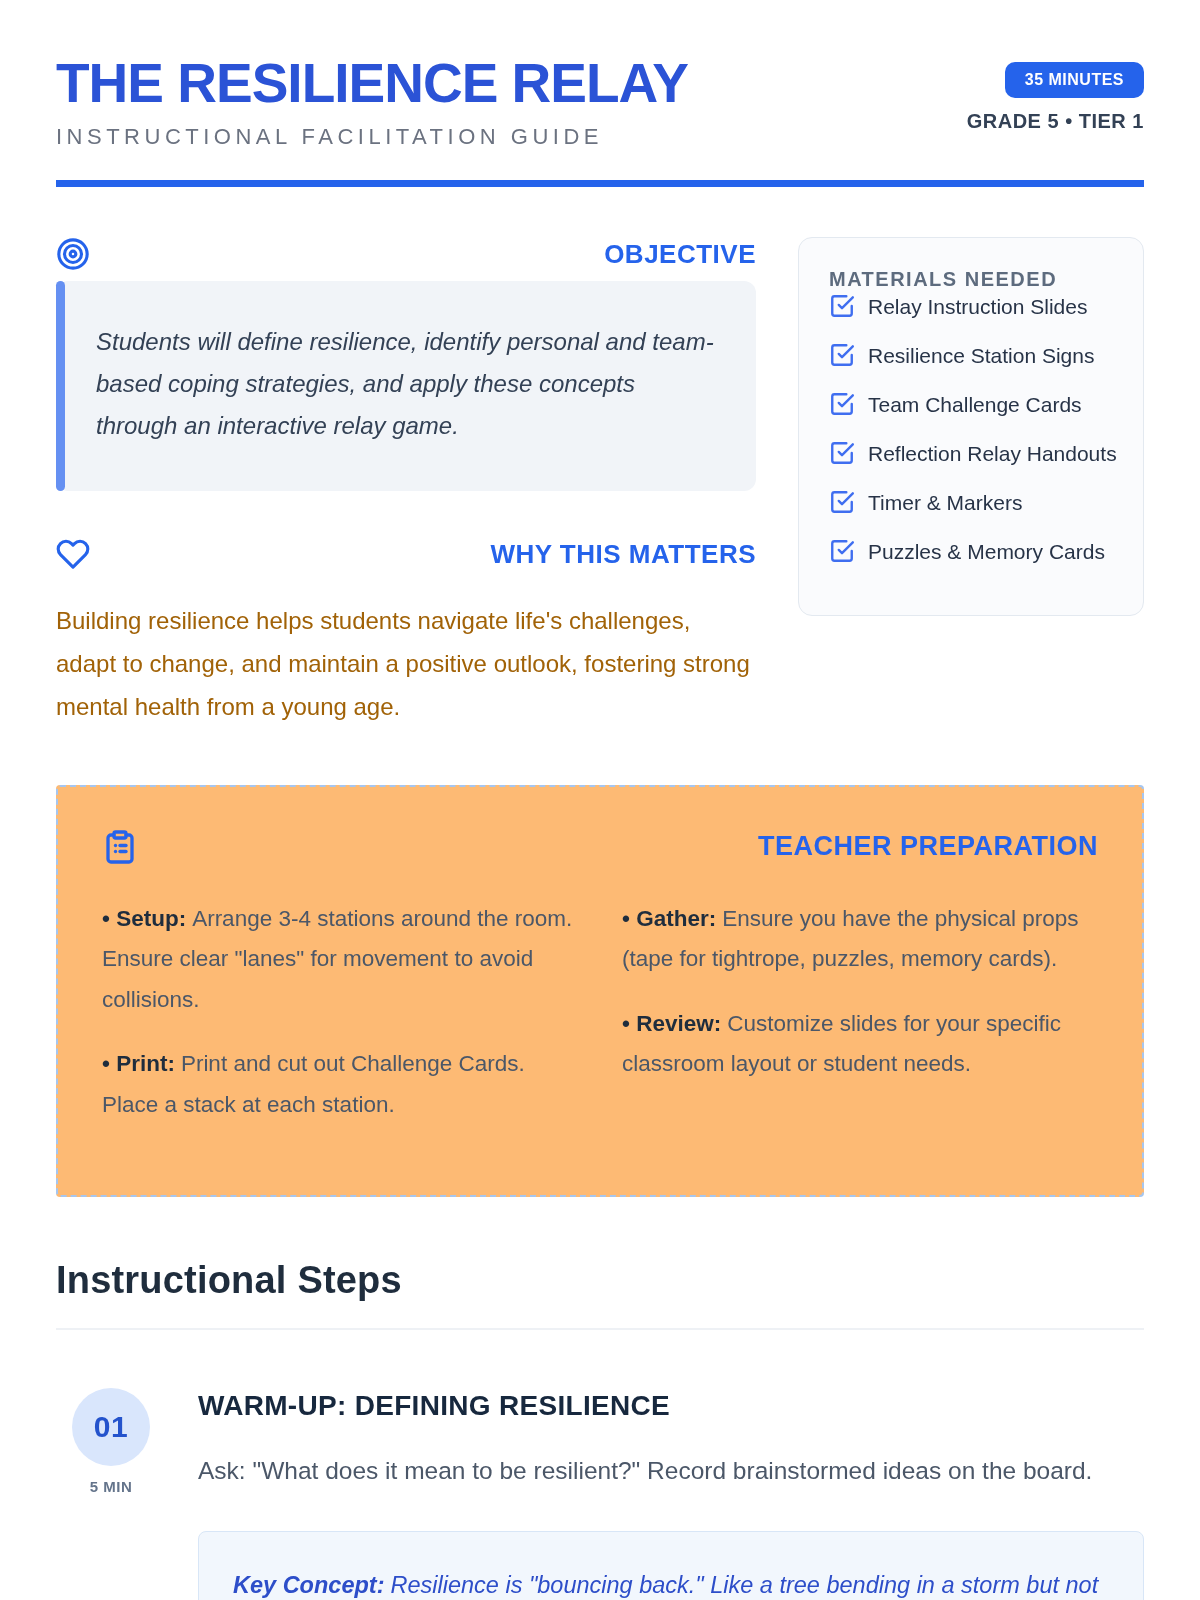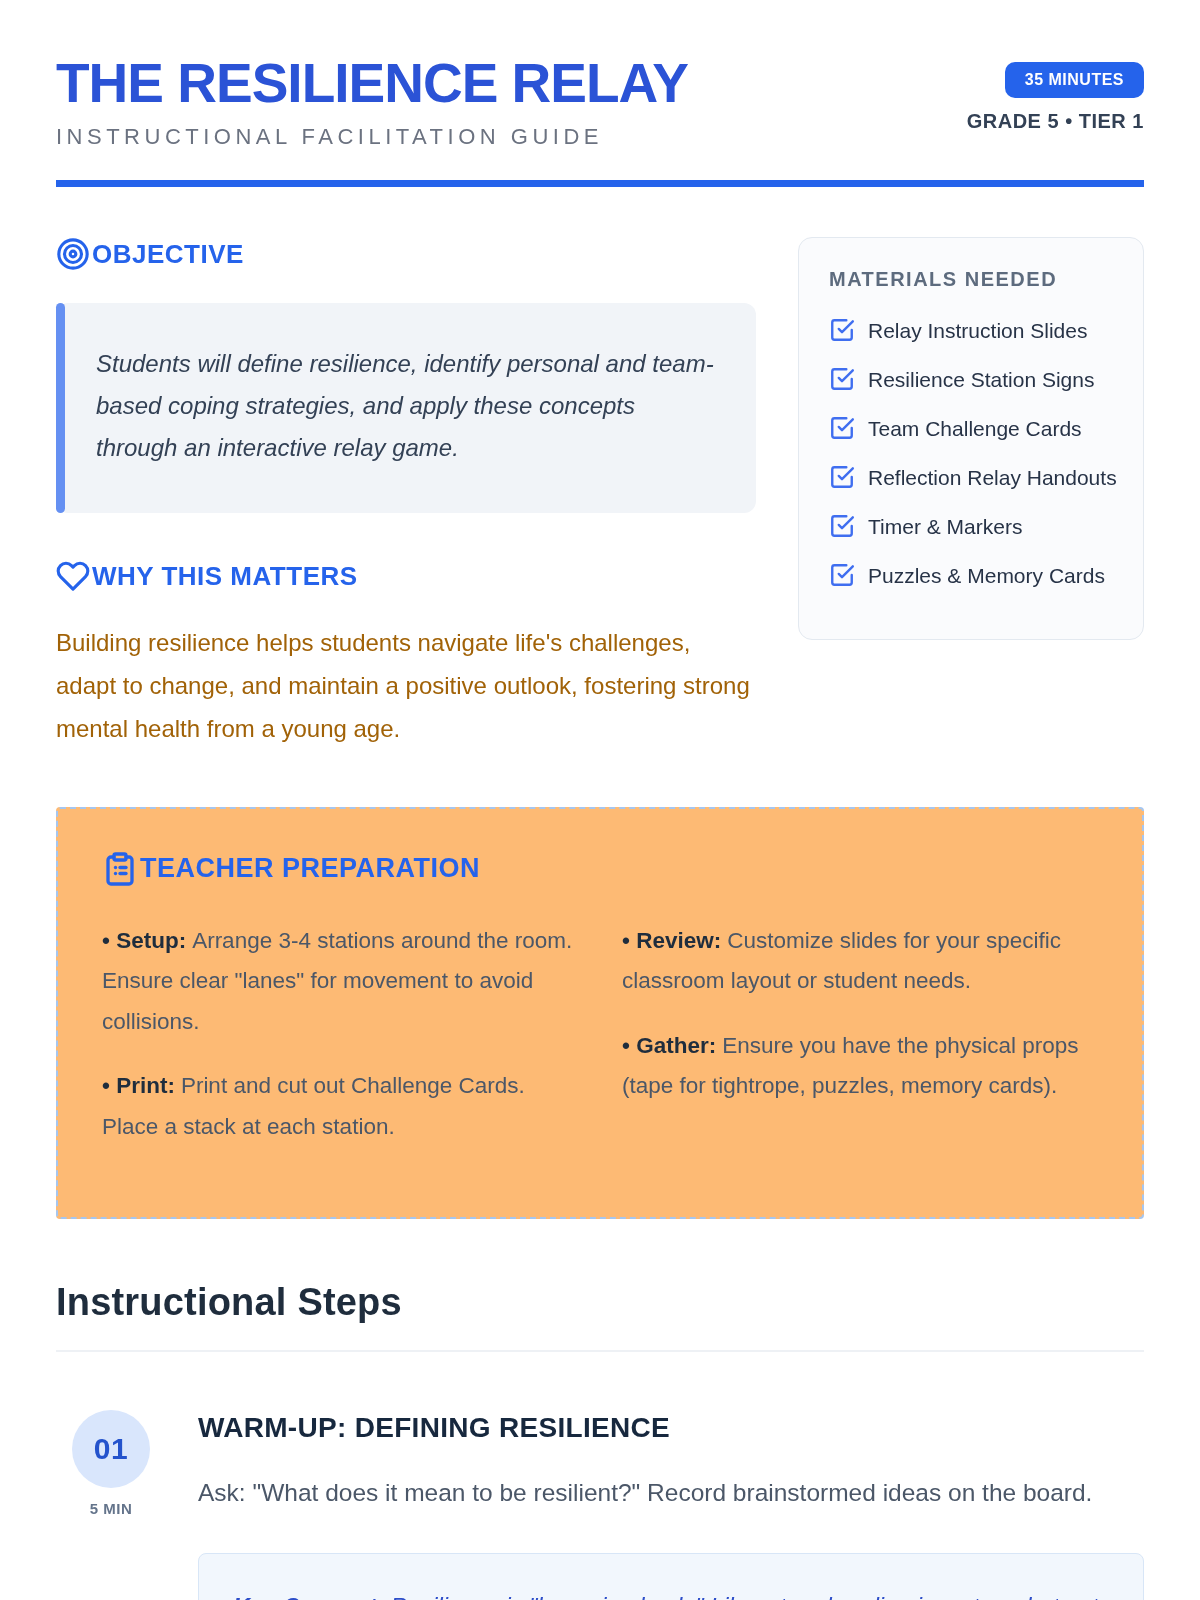--- a/index.html
+++ b/index.html
@@ -29,45 +29,45 @@
     padding: 9px 20px; border-radius: 10px;
   }
   .grade { margin-top: 12px; font-size: 20px; font-weight: 700; color: #334155; letter-spacing: .5px; }
   .blue-rule { margin-top: 30px; height: 7px; background: #2563eb; border: none; }
 
   
   .main { display: flex; gap: 42px; margin-top: 50px; }
   .col-left { width: 700px; flex: 0 0 700px; }
   .col-right { flex: 1; }
 
-  .sec-head { display: flex; align-items: center; gap: 2px; }
+  .sec-head { display: flex; align-items: center; gap: 2px; justify-content: space-between; }
   .sec-head .ttl { font-size: 26px; font-weight: 800; color: #2563eb; letter-spacing: .5px; }
   .sec-head svg { display: block; }
 
   .quote-box {
-    position: relative; margin-top: 32px;
+    position: relative; margin-top: 10px;
     background: #f1f4f8; border-radius: 12px;
     padding: 40px 42px 44px 40px;
   }
   .quote-bar {
     position: absolute; left: 0; top: 0; bottom: 0; width: 9px;
     background: #6590f2; border-radius: 8px;
   }
   .quote-text { font-size: 24px; font-style: italic; color: #334155; line-height: 1.75; }
 
   .why-head { margin-top: 46px; }
   .why-text { margin-top: 28px; font-size: 24px; color: #a16207; line-height: 1.8; }
 
   
   .materials {
     background: #fafbfd; border: 1px solid #e3e9f0; border-radius: 14px;
     padding: 30px 26px 30px 30px;
   }
   .materials-title { font-size: 20px; font-weight: 800; color: #5d6b7e; letter-spacing: 1.5px; }
-  .materials-list { list-style: none; margin-top: 24px; }
+  .materials-list { list-style: none; }
   .materials-list li { display: flex; gap: 13px; margin-bottom: 17px; align-items: flex-start; }
   .materials-list li svg { flex: 0 0 auto; margin-top: 2px; }
   .mat-label { font-size: 21px; color: #273347; font-weight: 500; line-height: 1.5; }
 
   
   .prep {
     margin-top: 56px; background: #fdba74;
     border: 2px dashed #a6c6ef; border-radius: 4px;
     padding: 42px 44px 46px 44px;
   }
@@ -221,24 +221,24 @@
       <div class="prep-col">
         <p class="prep-item">
           <span class="lead">• Setup:</span><span>Arrange 3-4 stations around the room. Ensure clear "lanes" for movement to avoid collisions.</span>
         </p>
         <p class="prep-item">
           <span class="lead">• Print:</span><span>Print and cut out Challenge Cards. Place a stack at each station.</span>
         </p>
       </div>
       <div class="prep-col">
         <p class="prep-item">
+          <span class="lead">• Gather:</span><span>Ensure you have the physical props (tape for tightrope, puzzles, memory cards).</span>
+        </p>
+        <p class="prep-item">
           <span class="lead">• Review:</span><span>Customize slides for your specific classroom layout or student needs.</span>
-        </p>
-        <p class="prep-item">
-          <span class="lead">• Gather:</span><span>Ensure you have the physical props (tape for tightrope, puzzles, memory cards).</span>
         </p>
       </div>
     </div>
   </div>
 
   <h2 class="steps-heading">Instructional Steps</h2>
   <hr class="steps-rule">
 
   <div class="step">
     <div class="step-left">

